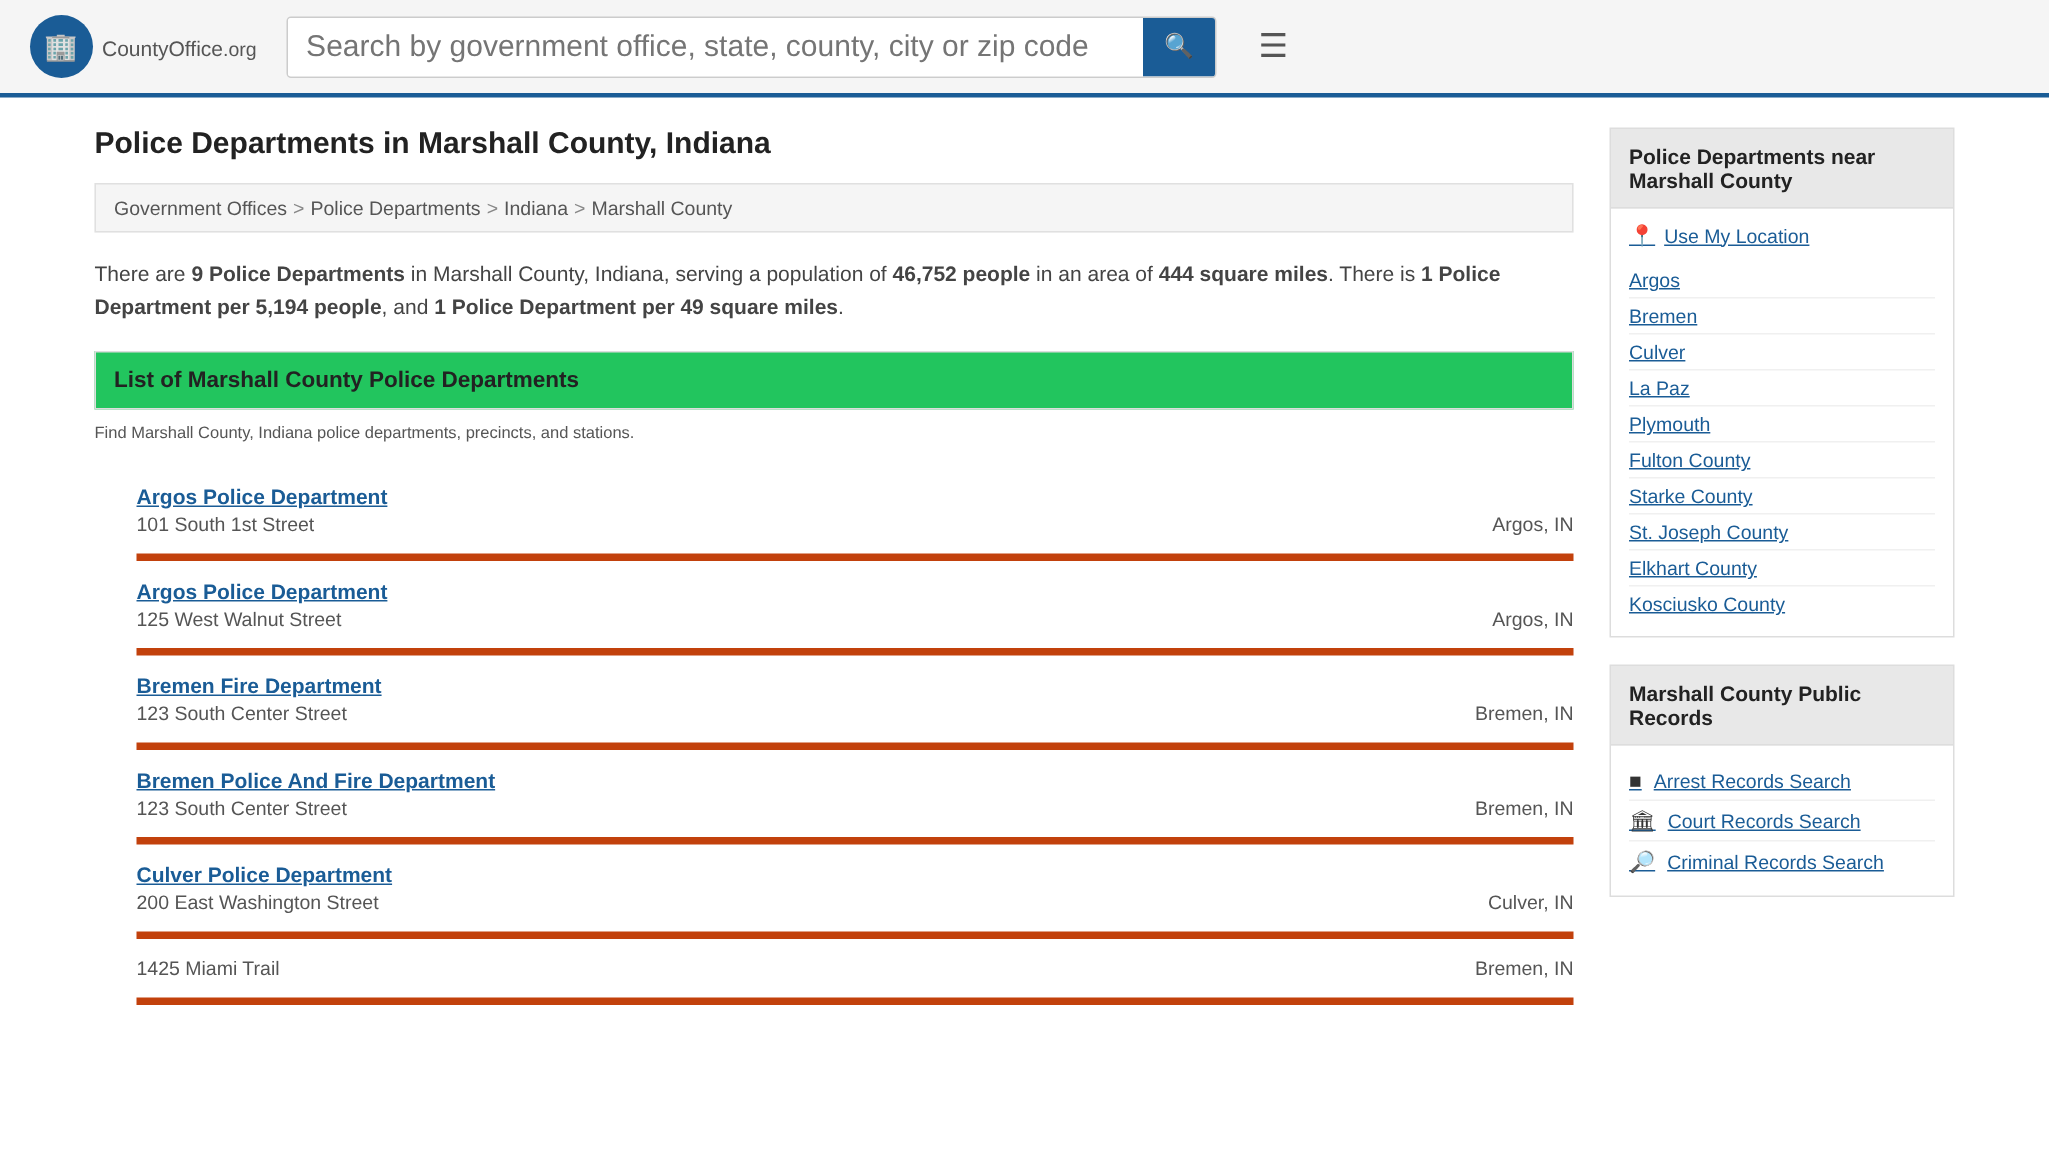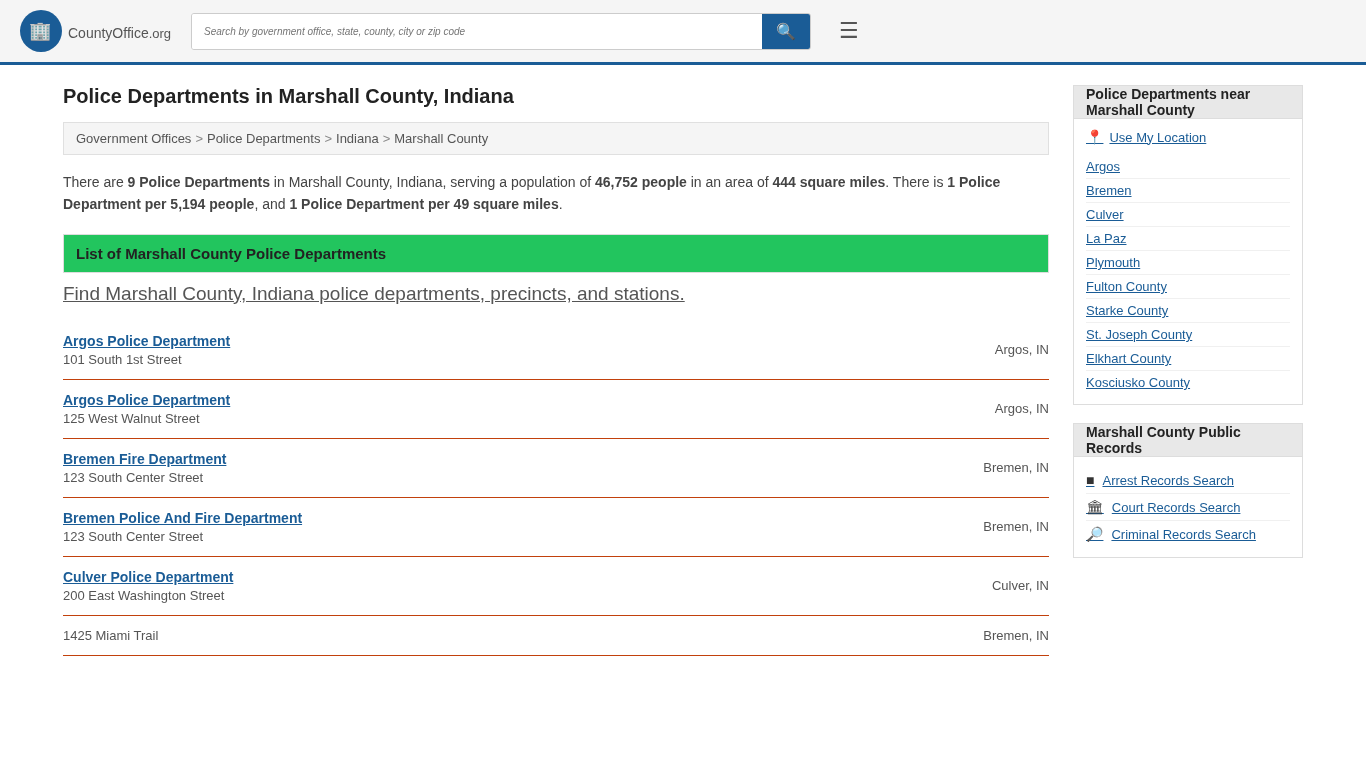--- a/index.html
+++ b/index.html
@@ -46,24 +46,23 @@
       max-width: 620px;
       display: flex;
       border: 1px solid #ccc;
       border-radius: 3px;
       overflow: hidden;
     }
     .search-input {
       flex: 1;
       border: none;
       padding: 8px 12px;
-      font-size: 10px;
+      font-size: 20px;
       outline: none;
       color: #0f766e;
-      font-style: italic;
     }
     .search-btn {
       background: #1a5c96;
       border: none;
       padding: 8px 14px;
       cursor: pointer;
       color: white;
       font-size: 16px;
     }
     .hamburger {
@@ -121,33 +120,33 @@
     .section-header {
       background: #22c55e;
       border: 1px solid #ddd;
       padding: 10px 12px;
       font-size: 15px;
       font-weight: bold;
       color: #222;
       margin: 18px 0 10px 0;
     }
     .section-desc {
-      font-size: 19px;
+      font-size: 11px;
       color: #555;
       margin-bottom: 16px;
-      text-decoration: underline;
     }
 
     
     .dept-item {
-      border-bottom: 1px solid #c2410c;
+      border-bottom: 5px solid #c2410c;
       padding: 12px 0;
       display: flex;
       justify-content: space-between;
-      align-items: center;
+      align-items: flex-end;
+      margin-left: 28px;
     }
     .dept-left {}
     .dept-name {
       font-size: 14px;
       font-weight: bold;
       color: #1a5c96;
       text-decoration: underline;
       cursor: pointer;
       margin-bottom: 3px;
     }
@@ -167,21 +166,21 @@
       width: 230px;
       flex-shrink: 0;
     }
     .sidebar-section {
       background: #fff;
       border: 1px solid #ddd;
       margin-bottom: 18px;
     }
     .sidebar-section-header {
       background: #e8e8e8;
-      padding: 0 12px;
+      padding: 10px 12px;
       font-size: 14px;
       font-weight: bold;
       color: #222;
       border-bottom: 1px solid #ddd;
     }
     .sidebar-section-body {
       padding: 10px 12px;
     }
     .use-location {
       display: flex;

